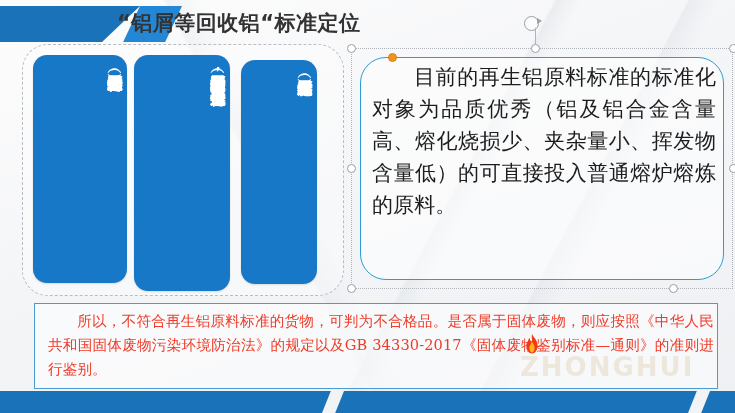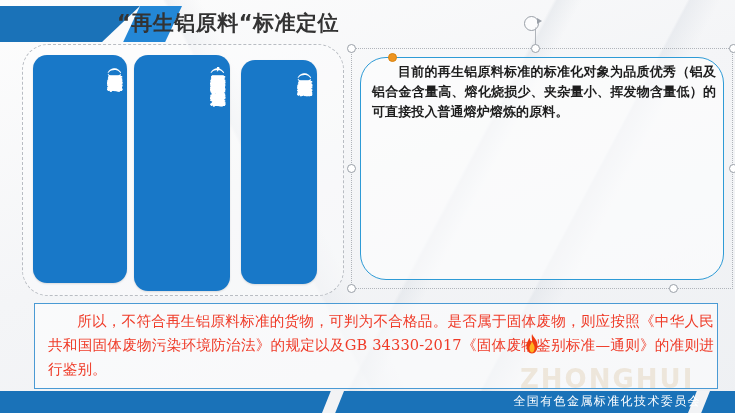--- a/index.html
+++ b/index.html
@@ -69,22 +69,22 @@
   
   .panel{
     position:absolute;left:360px;top:57px;width:364px;height:223px;
     border:1.4px solid #2e9bd6;border-radius:26px;
     background:rgba(255,255,255,.55);
     box-sizing:border-box;
   }
   .panel-text{
     position:absolute;left:372px;top:62px;width:344px;height:215px;
     font-family:"DejaVu Serif","Liberation Serif",serif;
-    font-weight:bold;
-    font-size:13px;line-height:1.52;
+    font-weight:normal;
+    font-size:21px;line-height:1.52;
     color:#1d1d1d;
     text-align:justify;
     letter-spacing:.1px;
   }
   .panel-text p{margin:0;text-indent:2em;}
 
   
   .sel-dash{
     position:absolute;left:351px;top:48px;width:382px;height:241px;
     border:1px dotted #b0b4ba;box-sizing:border-box;
@@ -138,34 +138,34 @@
     position:absolute;left:688px;bottom:0;width:22px;height:22px;
     background:#f2f3f5;clip-path:polygon(40% 0,100% 0,60% 100%,0 100%);
   }
   .footer-text{
     position:absolute;right:34px;bottom:3px;
     color:#ffffff;font-size:12px;letter-spacing:1.4px;
     font-family:"DejaVu Serif","Liberation Serif",serif;
     white-space:nowrap;
   }
   .wm{
-    position:absolute;left:520px;top:364px;
+    position:absolute;left:520px;top:352px;
     font-size:26px;font-weight:bold;color:rgba(214,190,150,.30);
     letter-spacing:2px;font-family:"DejaVu Sans",sans-serif;
     pointer-events:none;
   }
 </style>
 </head>
 <body>
 
 <div id="slide">
 
   <div class="banner-big"></div>
   <div class="banner-small"></div>
-  <div class="title">“再生铝原料“标准定位</div>
+  <div class="title">“铝屑等回收铝“标准定位</div>
 
   <div class="group-dash"></div>
 
   <div class="pill" id="pill-1">
     <span class="seg">铸造铝合金工业用原料</span>
     <span class="seg">（仅适用于铸造铝合金行业）</span>
   </div>
 
   <div class="pill" id="pill-2">
     <span class="seg">变形铝及铝合金工业用原料</span>
@@ -201,15 +201,14 @@
   <svg class="flame" viewBox="0 0 16 22">
     <path d="M8 0 C9.8 4.2 13.6 6 13.6 11.6 C13.6 16.2 11.1 19.6 8 19.6 C4.9 19.6 2.4 16.2 2.4 11.6 C2.4 7.8 4.6 6.6 5.4 4.2 C6.2 6.6 6.9 7 8 8.4 C8.4 5.2 7.2 3 8 0 Z" fill="#ef3b12"></path>
     <path d="M8 7.5 C9 9.8 10.6 11 10.6 14 C10.6 16.7 9.4 18.6 8 18.6 C6.6 18.6 5.4 16.7 5.4 14 C5.4 11.6 6.8 10.4 8 7.5 Z" fill="#ffb21e"></path>
   </svg>
 
   <div class="wm">ZHONGHUI</div>
 
   <div class="footer"></div>
   <div class="footer-cut-l"></div>
   <div class="footer-cut-r"></div>
-  <div class="footer-text">全国有色金属标准化技术委员会</div>
 
 </div>
 
 </body></html>

